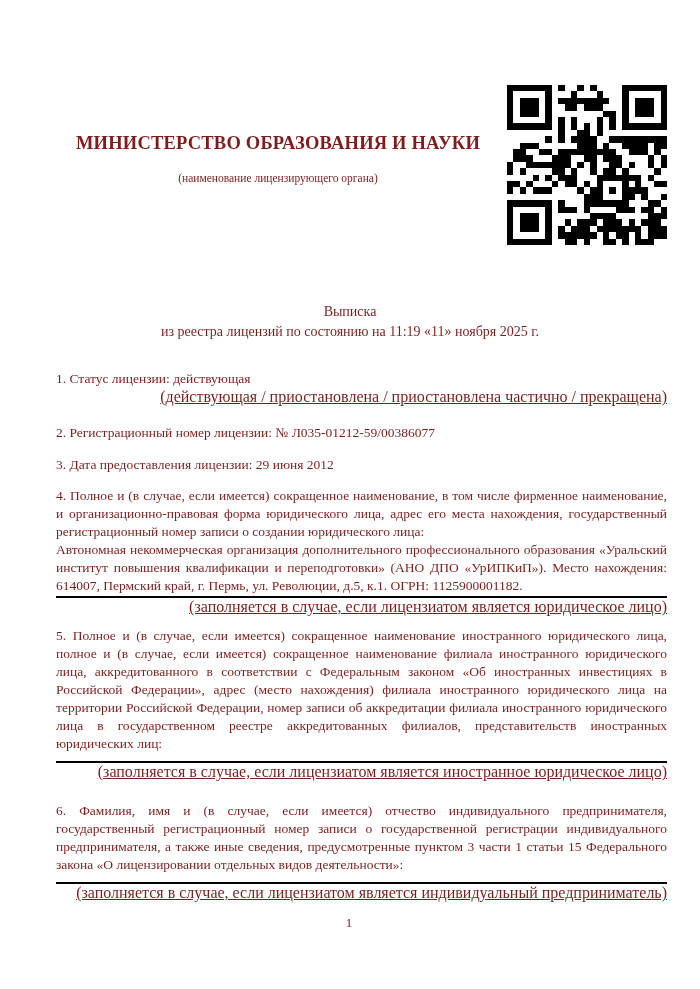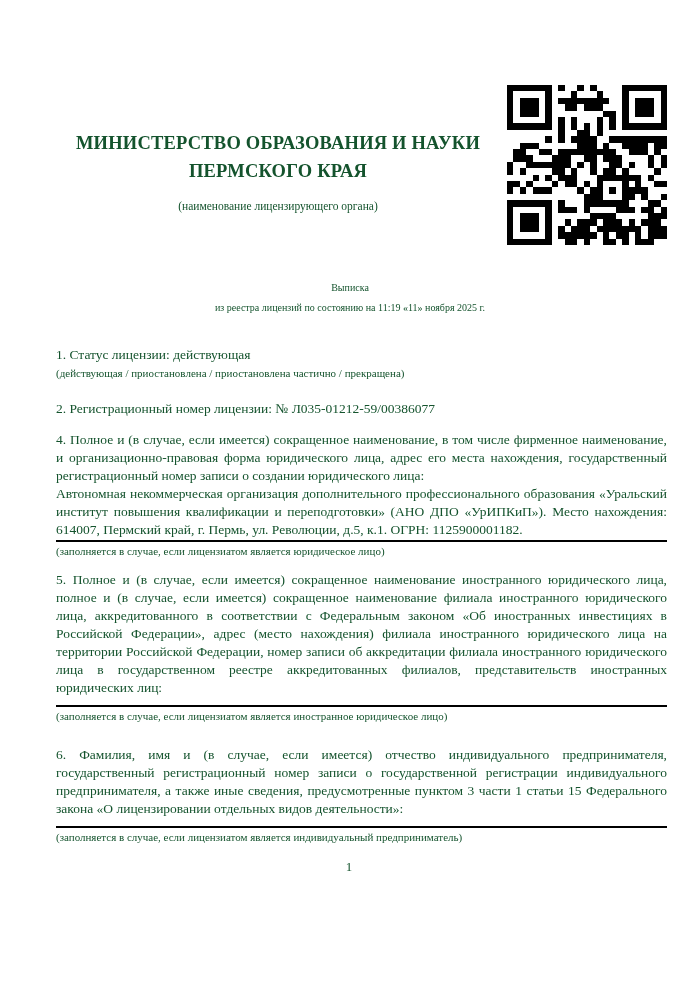--- a/index.html
+++ b/index.html
@@ -2,21 +2,21 @@
 <html><head>
 <meta charset="utf-8">
 <style>
   * { margin: 0; padding: 0; box-sizing: border-box; }
   html, body { background: #ffffff; }
   .page {
     position: relative;
     width: 700px;
     height: 989px;
     background: #ffffff;
-    color: #14532d;
+    color: #7f1d1d;
     font-family: "Liberation Serif", "DejaVu Serif", serif;
     overflow: hidden;
   }
   
   .header {
     display: flex;
     justify-content: space-between;
     align-items: flex-start;
     padding: 85px 33px 0 58px;
   }
@@ -36,44 +36,45 @@
     margin-top: 15px;
   }
   .qr {
     width: 160px;
     height: 160px;
     flex: 0 0 auto;
   }
   .qr svg { display: block; width: 160px; height: 160px; shape-rendering: crispEdges; }
   
   .doc-title {
-    margin-top: 33px;
+    margin-top: 57px;
     text-align: center;
-    font-size: 10px;
+    font-size: 14px;
     line-height: 19.5px;
   }
   
   .content {
     padding: 0 33px 0 56px;
     font-size: 13.5px;
     line-height: 18px;
   }
   .just { text-align: justify; }
   .f1 { margin-top: 29px; }
   .f2 { margin-top: 20px; }
   .f3 { margin-top: 14px; }
   .f4 { margin-top: 13px; }
   .f5 { margin-top: 13px; }
   .f6 { margin-top: 23px; }
   .f7 { margin-top: 23px; }
   .fcaption {
-    text-align: left;
-    font-size: 11px;
+    text-align: right;
+    font-size: 16px;
     line-height: 14px;
     padding-top: 2px;
+    text-decoration: underline;
   }
   .fill-rule { border-top: 2px solid #000000; }
   .mt1 { margin-top: 1px; }
   .spacer8 { height: 8px; }
   
   .page-num {
     margin-top: 14px;
     text-align: center;
     font-size: 13px;
     line-height: 17px;
@@ -81,21 +82,20 @@
   }
 </style>
 </head>
 <body>
 
 <div class="page">
 
   <div class="header">
     <div class="ministry">
       <div class="ministry-name">МИНИСТЕРСТВО ОБРАЗОВАНИЯ И НАУКИ</div>
-      <div class="ministry-name">ПЕРМСКОГО КРАЯ</div>
       <div class="ministry-caption">(наименование лицензирующего органа)</div>
     </div>
     <div class="qr">
       <svg viewBox="0 0 25 25" xmlns="http://www.w3.org/2000/svg" aria-hidden="true">
         <rect x="0" y="0" width="25" height="25" fill="#ffffff"></rect>
         <path id="qr-path" fill="#000000" d="M0 0h1v1h-1zM1 0h1v1h-1zM2 0h1v1h-1zM3 0h1v1h-1zM4 0h1v1h-1zM5 0h1v1h-1zM6 0h1v1h-1zM8 0h1v1h-1zM11 0h1v1h-1zM13 0h1v1h-1zM18 0h1v1h-1zM19 0h1v1h-1zM20 0h1v1h-1zM21 0h1v1h-1zM22 0h1v1h-1zM23 0h1v1h-1zM24 0h1v1h-1zM0 1h1v1h-1zM6 1h1v1h-1zM10 1h1v1h-1zM14 1h1v1h-1zM18 1h1v1h-1zM24 1h1v1h-1zM0 2h1v1h-1zM2 2h1v1h-1zM3 2h1v1h-1zM4 2h1v1h-1zM6 2h1v1h-1zM8 2h1v1h-1zM9 2h1v1h-1zM10 2h1v1h-1zM11 2h1v1h-1zM12 2h1v1h-1zM13 2h1v1h-1zM14 2h1v1h-1zM15 2h1v1h-1zM18 2h1v1h-1zM20 2h1v1h-1zM21 2h1v1h-1zM22 2h1v1h-1zM24 2h1v1h-1zM0 3h1v1h-1zM2 3h1v1h-1zM3 3h1v1h-1zM4 3h1v1h-1zM6 3h1v1h-1zM9 3h1v1h-1zM10 3h1v1h-1zM12 3h1v1h-1zM13 3h1v1h-1zM14 3h1v1h-1zM18 3h1v1h-1zM20 3h1v1h-1zM21 3h1v1h-1zM22 3h1v1h-1zM24 3h1v1h-1zM0 4h1v1h-1zM2 4h1v1h-1zM3 4h1v1h-1zM4 4h1v1h-1zM6 4h1v1h-1zM15 4h1v1h-1zM16 4h1v1h-1zM18 4h1v1h-1zM20 4h1v1h-1zM21 4h1v1h-1zM22 4h1v1h-1zM24 4h1v1h-1zM0 5h1v1h-1zM6 5h1v1h-1zM8 5h1v1h-1zM10 5h1v1h-1zM14 5h1v1h-1zM16 5h1v1h-1zM18 5h1v1h-1zM24 5h1v1h-1zM0 6h1v1h-1zM1 6h1v1h-1zM2 6h1v1h-1zM3 6h1v1h-1zM4 6h1v1h-1zM5 6h1v1h-1zM6 6h1v1h-1zM8 6h1v1h-1zM10 6h1v1h-1zM12 6h1v1h-1zM14 6h1v1h-1zM16 6h1v1h-1zM18 6h1v1h-1zM19 6h1v1h-1zM20 6h1v1h-1zM21 6h1v1h-1zM22 6h1v1h-1zM23 6h1v1h-1zM24 6h1v1h-1zM8 7h1v1h-1zM11 7h1v1h-1zM12 7h1v1h-1zM14 7h1v1h-1zM6 8h1v1h-1zM8 8h1v1h-1zM10 8h1v1h-1zM11 8h1v1h-1zM12 8h1v1h-1zM13 8h1v1h-1zM16 8h1v1h-1zM17 8h1v1h-1zM18 8h1v1h-1zM19 8h1v1h-1zM20 8h1v1h-1zM21 8h1v1h-1zM22 8h1v1h-1zM23 8h1v1h-1zM24 8h1v1h-1zM2 9h1v1h-1zM3 9h1v1h-1zM4 9h1v1h-1zM11 9h1v1h-1zM12 9h1v1h-1zM13 9h1v1h-1zM15 9h1v1h-1zM18 9h1v1h-1zM19 9h1v1h-1zM20 9h1v1h-1zM21 9h1v1h-1zM23 9h1v1h-1zM24 9h1v1h-1zM1 10h1v1h-1zM2 10h1v1h-1zM5 10h1v1h-1zM6 10h1v1h-1zM8 10h1v1h-1zM9 10h1v1h-1zM10 10h1v1h-1zM11 10h1v1h-1zM12 10h1v1h-1zM13 10h1v1h-1zM14 10h1v1h-1zM15 10h1v1h-1zM16 10h1v1h-1zM19 10h1v1h-1zM20 10h1v1h-1zM21 10h1v1h-1zM23 10h1v1h-1zM1 11h1v1h-1zM2 11h1v1h-1zM3 11h1v1h-1zM7 11h1v1h-1zM8 11h1v1h-1zM9 11h1v1h-1zM12 11h1v1h-1zM13 11h1v1h-1zM15 11h1v1h-1zM16 11h1v1h-1zM17 11h1v1h-1zM22 11h1v1h-1zM24 11h1v1h-1zM0 12h1v1h-1zM3 12h1v1h-1zM4 12h1v1h-1zM5 12h1v1h-1zM6 12h1v1h-1zM7 12h1v1h-1zM8 12h1v1h-1zM9 12h1v1h-1zM11 12h1v1h-1zM13 12h1v1h-1zM16 12h1v1h-1zM17 12h1v1h-1zM19 12h1v1h-1zM22 12h1v1h-1zM24 12h1v1h-1zM0 13h1v1h-1zM2 13h1v1h-1zM7 13h1v1h-1zM8 13h1v1h-1zM10 13h1v1h-1zM13 13h1v1h-1zM15 13h1v1h-1zM16 13h1v1h-1zM18 13h1v1h-1zM23 13h1v1h-1zM4 14h1v1h-1zM6 14h1v1h-1zM8 14h1v1h-1zM9 14h1v1h-1zM10 14h1v1h-1zM14 14h1v1h-1zM15 14h1v1h-1zM16 14h1v1h-1zM17 14h1v1h-1zM18 14h1v1h-1zM19 14h1v1h-1zM20 14h1v1h-1zM22 14h1v1h-1zM0 15h1v1h-1zM1 15h1v1h-1zM3 15h1v1h-1zM7 15h1v1h-1zM9 15h1v1h-1zM10 15h1v1h-1zM12 15h1v1h-1zM14 15h1v1h-1zM18 15h1v1h-1zM20 15h1v1h-1zM23 15h1v1h-1zM24 15h1v1h-1zM0 16h1v1h-1zM2 16h1v1h-1zM4 16h1v1h-1zM5 16h1v1h-1zM6 16h1v1h-1zM11 16h1v1h-1zM13 16h1v1h-1zM14 16h1v1h-1zM16 16h1v1h-1zM18 16h1v1h-1zM19 16h1v1h-1zM20 16h1v1h-1zM21 16h1v1h-1zM12 17h1v1h-1zM13 17h1v1h-1zM14 17h1v1h-1zM18 17h1v1h-1zM19 17h1v1h-1zM21 17h1v1h-1zM24 17h1v1h-1zM0 18h1v1h-1zM1 18h1v1h-1zM2 18h1v1h-1zM3 18h1v1h-1zM4 18h1v1h-1zM5 18h1v1h-1zM6 18h1v1h-1zM8 18h1v1h-1zM12 18h1v1h-1zM13 18h1v1h-1zM14 18h1v1h-1zM15 18h1v1h-1zM16 18h1v1h-1zM17 18h1v1h-1zM18 18h1v1h-1zM22 18h1v1h-1zM23 18h1v1h-1zM0 19h1v1h-1zM6 19h1v1h-1zM8 19h1v1h-1zM9 19h1v1h-1zM10 19h1v1h-1zM12 19h1v1h-1zM17 19h1v1h-1zM18 19h1v1h-1zM19 19h1v1h-1zM21 19h1v1h-1zM22 19h1v1h-1zM24 19h1v1h-1zM0 20h1v1h-1zM2 20h1v1h-1zM3 20h1v1h-1zM4 20h1v1h-1zM6 20h1v1h-1zM13 20h1v1h-1zM14 20h1v1h-1zM15 20h1v1h-1zM16 20h1v1h-1zM22 20h1v1h-1zM23 20h1v1h-1zM24 20h1v1h-1zM0 21h1v1h-1zM2 21h1v1h-1zM3 21h1v1h-1zM4 21h1v1h-1zM6 21h1v1h-1zM9 21h1v1h-1zM11 21h1v1h-1zM12 21h1v1h-1zM13 21h1v1h-1zM15 21h1v1h-1zM16 21h1v1h-1zM17 21h1v1h-1zM19 21h1v1h-1zM21 21h1v1h-1zM22 21h1v1h-1zM23 21h1v1h-1zM0 22h1v1h-1zM2 22h1v1h-1zM3 22h1v1h-1zM4 22h1v1h-1zM6 22h1v1h-1zM8 22h1v1h-1zM10 22h1v1h-1zM11 22h1v1h-1zM12 22h1v1h-1zM14 22h1v1h-1zM15 22h1v1h-1zM16 22h1v1h-1zM17 22h1v1h-1zM18 22h1v1h-1zM19 22h1v1h-1zM20 22h1v1h-1zM22 22h1v1h-1zM23 22h1v1h-1zM24 22h1v1h-1zM0 23h1v1h-1zM6 23h1v1h-1zM8 23h1v1h-1zM9 23h1v1h-1zM10 23h1v1h-1zM11 23h1v1h-1zM12 23h1v1h-1zM13 23h1v1h-1zM15 23h1v1h-1zM17 23h1v1h-1zM18 23h1v1h-1zM20 23h1v1h-1zM22 23h1v1h-1zM23 23h1v1h-1zM24 23h1v1h-1zM0 24h1v1h-1zM1 24h1v1h-1zM2 24h1v1h-1zM3 24h1v1h-1zM4 24h1v1h-1zM5 24h1v1h-1zM6 24h1v1h-1zM9 24h1v1h-1zM10 24h1v1h-1zM12 24h1v1h-1zM15 24h1v1h-1zM16 24h1v1h-1zM18 24h1v1h-1zM20 24h1v1h-1zM21 24h1v1h-1zM22 24h1v1h-1z"></path>
       </svg>
     </div>
   </div>
 
@@ -108,20 +108,23 @@
 
     <div class="f1">
       <div>1. Статус лицензии: действующая</div>
       <div class="fcaption">(действующая / приостановлена / приостановлена частично / прекращена)</div>
     </div>
 
     <div class="f2">
       <div>2. Регистрационный номер лицензии: № Л035-01212-59/00386077</div>
     </div>
 
+    <div class="f3">
+      <div>3. Дата предоставления лицензии: 29 июня 2012</div>
+    </div>
 
     <div class="f4">
       <div class="just">4. Полное и (в случае, если имеется) сокращенное наименование, в том числе фирменное наименование, и организационно-правовая форма юридического лица, адрес его места нахождения, государственный регистрационный номер записи о создании юридического лица:</div>
       <div class="just">Автономная некоммерческая организация дополнительного профессионального образования «Уральский институт повышения квалификации и переподготовки» (АНО ДПО «УрИПКиП»). Место нахождения: 614007, Пермский край, г. Пермь, ул. Революции, д.5, к.1. ОГРН: 1125900001182.</div>
       <div class="fill-rule mt1"></div>
       <div class="fcaption">(заполняется в случае, если лицензиатом является юридическое лицо)</div>
     </div>
 
     <div class="f5">
       <div class="just">5. Полное и (в случае, если имеется) сокращенное наименование иностранного юридического лица, полное и (в случае, если имеется) сокращенное наименование филиала иностранного юридического лица, аккредитованного в соответствии с Федеральным законом «Об иностранных инвестициях в Российской Федерации», адрес (место нахождения) филиала иностранного юридического лица на территории Российской Федерации, номер записи об аккредитации филиала иностранного юридического лица в государственном реестре аккредитованных филиалов, представительств иностранных юридических лиц:</div>

